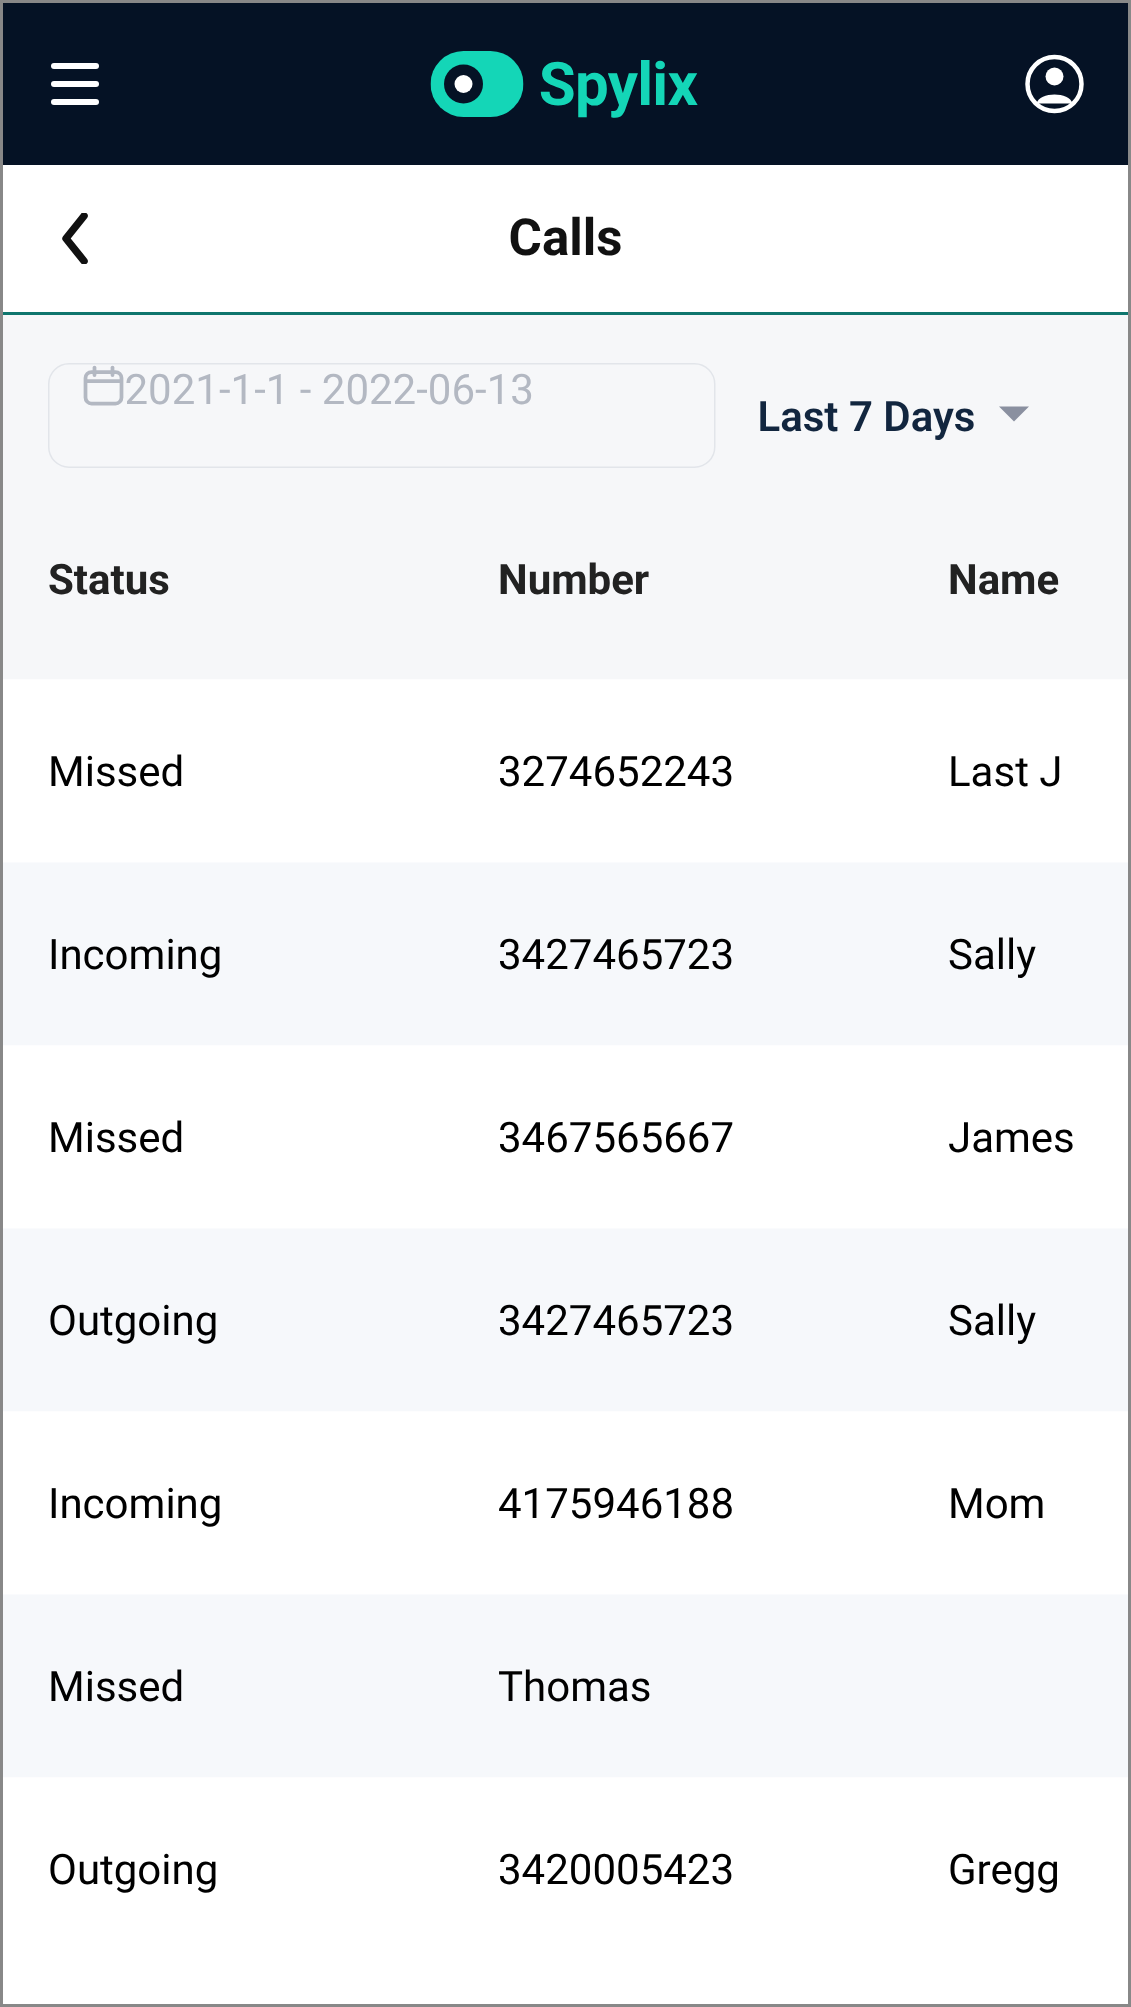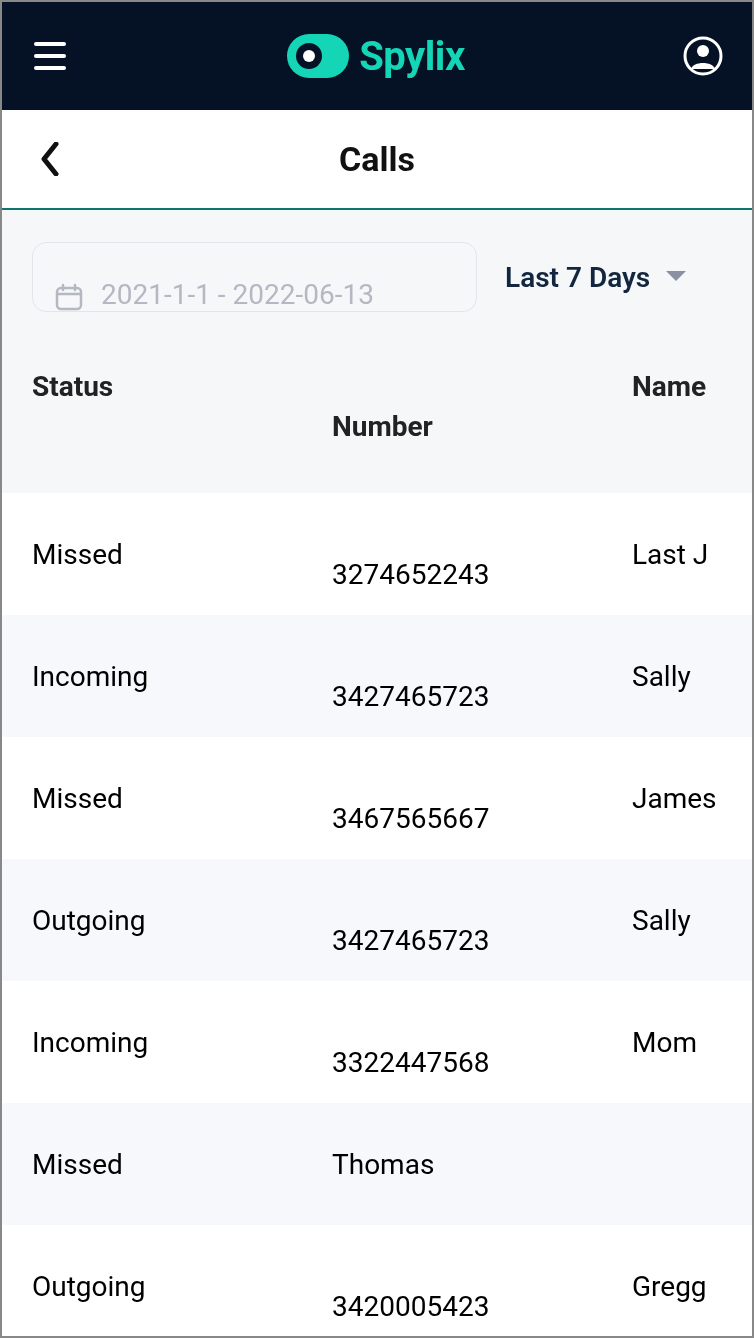--- a/index.html
+++ b/index.html
@@ -11,29 +11,29 @@
   .menu-btn svg { width: 32px; height: 28px; }
   .logo { display: flex; align-items: center; gap: 10px; }
   .logo-text { color: #14d6b7; font-size: 40px; font-weight: 700; letter-spacing: -0.5px; }
   .profile-btn { width: 42px; height: 42px; display: flex; align-items: center; justify-content: center; cursor: pointer; }
 
   .titlebar { background: #fff; height: 100px; display: flex; align-items: center; position: relative; border-bottom: 2px solid #0f766e; }
   .back-btn { position: absolute; left: 28px; width: 40px; height: 40px; display: flex; align-items: center; justify-content: center; cursor: pointer; }
   .page-title { width: 100%; text-align: center; font-size: 34px; font-weight: 700; color: #111; }
 
   .filters { background: #f6f7f9; padding: 32px 30px 30px; display: flex; align-items: center; gap: 28px; }
-  .date-input { flex: 0 0 auto; width: 445px; height: 70px; border: 1.5px solid #e2e5ea; border-radius: 14px; background: #f6f7f9; display: flex; align-items: flex-end; padding: 0 22px; gap: 18px; cursor: pointer; }
+  .date-input { flex: 0 0 auto; width: 445px; height: 70px; border: 1.5px solid #e2e5ea; border-radius: 14px; background: #f6f7f9; display: flex; align-items: flex-start; padding: 0 22px; cursor: pointer; }
   .date-input .date-text { font-size: 28px; color: #b3b8c2; }
   .range-select { display: flex; align-items: center; gap: 14px; cursor: pointer; }
   .range-select .range-text { font-size: 28px; font-weight: 600; color: #12263f; }
 
   .table-head { background: #f6f7f9; display: flex; padding: 28px 30px 50px; }
   .th { font-size: 28px; font-weight: 700; color: #222; }
   .col-status { width: 300px; }
-  .col-number { width: 300px; margin-top: 40px; }
+  .col-number { width: 300px; }
   .col-name { flex: 1; text-align: left; }
 
   .rows { }
   .row { display: flex; align-items: center; padding: 0 30px; height: 122px; }
   .row:nth-child(odd) { background: #ffffff; }
   .row:nth-child(even) { background: #f6f8fb; }
   .cell { font-size: 28px; color: #000000; }
 </style>
 </head>
 <body>
@@ -112,21 +112,21 @@
       <div class="cell col-number">3467565667</div>
       <div class="cell col-name">James</div>
     </div>
     <div class="row">
       <div class="cell col-status">Outgoing</div>
       <div class="cell col-number">3427465723</div>
       <div class="cell col-name">Sally</div>
     </div>
     <div class="row">
       <div class="cell col-status">Incoming</div>
-      <div class="cell col-number">3322447568</div>
+      <div class="cell col-number">4175946188</div>
       <div class="cell col-name">Mom</div>
     </div>
     <div class="row">
       <div class="cell col-status">Missed</div>
       <div class="cell col-name">Thomas</div>
     </div>
     <div class="row">
       <div class="cell col-status">Outgoing</div>
       <div class="cell col-number">3420005423</div>
       <div class="cell col-name">Gregg</div>

